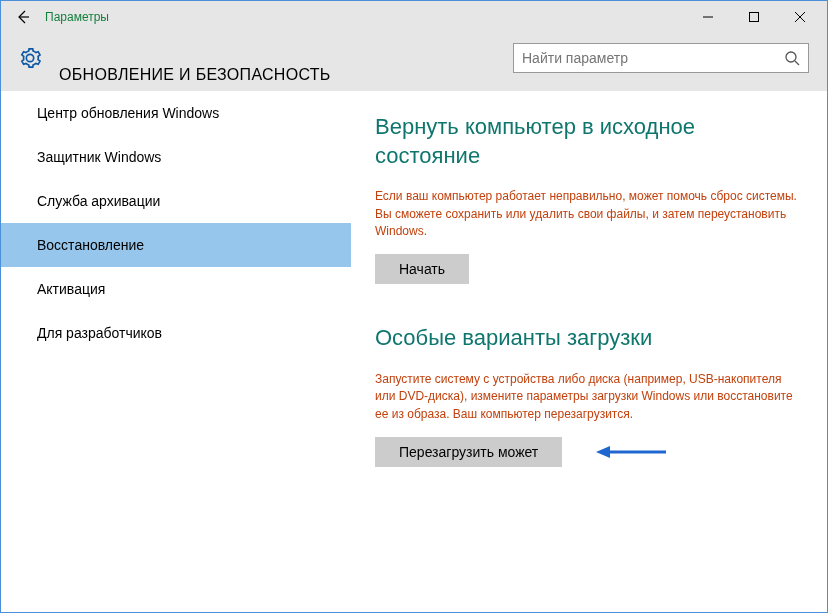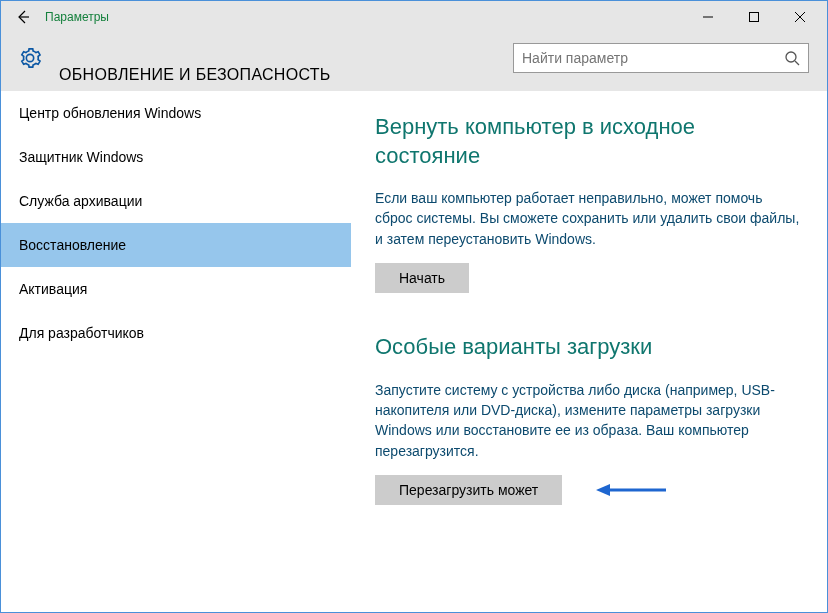--- a/index.html
+++ b/index.html
@@ -71,21 +71,21 @@
     .search-icon { width: 16px; height: 16px; }
     .content {
       display: flex;
       height: calc(100% - 90px);
     }
     .sidebar {
       width: 350px;
       background: #fff;
     }
     .side-item {
-      padding: 14px 18px;
+      padding: 14px 36px;
       font-size: 14px;
       color: #000;
       cursor: pointer;
       display: flex; align-items: center;
     }
     .side-item.selected {
       background: #96c6ec;
     }
     .main {
       flex: 1;
@@ -93,22 +93,22 @@
       background: #fff;
     }
     .sect-title {
       font-size: 22px;
       font-weight: 400;
       color: #0f766e;
       margin-bottom: 18px;
       line-height: 1.3;
     }
     .sect-desc {
-      font-size: 14px;
-      color: #0c4a6e;
+      font-size: 12px;
+      color: #c2410c;
       line-height: 1.45;
       margin-bottom: 14px;
     }
     .btn {
       background: #ccc;
       border: none;
       padding: 7px 24px;
       font-size: 14px;
       font-family: inherit;
       cursor: pointer;

